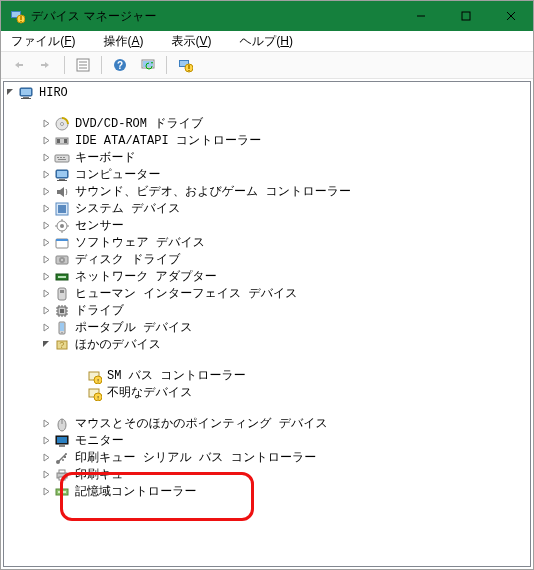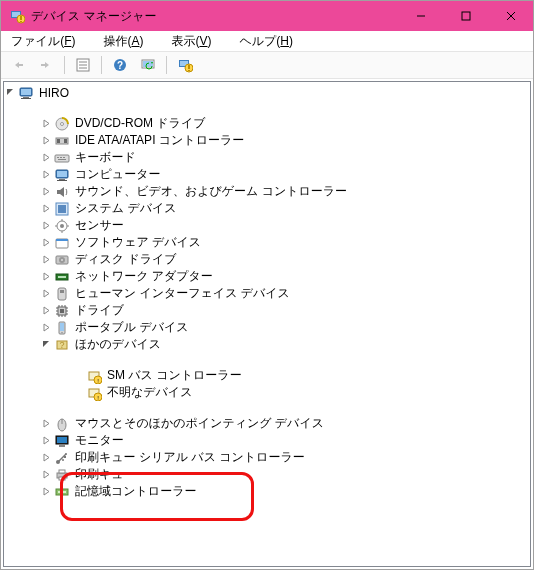--- a/index.html
+++ b/index.html
@@ -1,31 +1,31 @@
 <!DOCTYPE html>
 <html><head>
 <meta charset="utf-8">
 <style>
   html,body{margin:0;padding:0;font-family:"Meiryo UI","MS PGothic",sans-serif;font-size:12px;background:#fff;color:#000}
   .window{width:534px;height:570px;border:1px solid #a0a0a0;box-sizing:border-box;display:flex;flex-direction:column;background:#fff}
-  .titlebar{height:30px;display:flex;align-items:center;padding-left:8px;background:#ec4899}
+  .titlebar{height:30px;display:flex;align-items:center;padding-left:8px;background:#15803d}
   .title-icon{width:16px;height:16px;margin-right:6px;flex:0 0 16px;display:flex;align-items:center;justify-content:center}
   .title-text{flex:1;font-size:12px}
   .win-btns{display:flex;height:100%}
   .win-btn{width:45px;display:flex;align-items:center;justify-content:center;color:#333}
   .win-btn svg{width:10px;height:10px}
   .menubar{height:20px;display:flex;align-items:center;padding:0 4px;gap:16px;border-bottom:1px solid #e5e5e5}
   .menu-item{padding:1px 6px}
   .menu-item .ul{text-decoration:underline}
   .toolbar{height:26px;display:flex;align-items:center;padding:0 4px;gap:2px;border-bottom:1px solid #e5e5e5;background:#fafafa}
   .tb-btn{width:24px;height:22px;display:flex;align-items:center;justify-content:center;border:1px solid transparent}
   .tb-sep{width:1px;height:18px;background:#ccc;margin:0 3px}
   .disabled{opacity:.35}
   .client{flex:1;padding:2px;display:flex}
-  .tree-pane{flex:1;border:1px solid #828790;overflow:auto;background:#fff;padding:2px 0; position:relative;}
+  .tree-pane{flex:1;border:1px solid #828790;overflow:auto;background:#fff;padding:2px 0; position:relative;font-family:Liberation Mono, monospace;}
   .tree{margin:0;padding:0;list-style:none}
   .tree ul{margin:14px;padding:0 0 0 18px;list-style:none}
   .node{display:flex;align-items:center;height:17px;padding-left:4px;white-space:nowrap}
   .twisty{width:12px;height:12px;display:inline-flex;align-items:center;justify-content:center;margin-right:2px;color:#6d6d6d}
   .twisty svg{width:9px;height:9px}
   .dev-icon{width:16px;height:16px;margin-right:4px;flex:0 0 16px;display:inline-flex;align-items:center;justify-content:center}
   .label{padding:0 1px}
   .highlight-box{position:absolute;border:3px solid #e11;border-radius:12px;pointer-events:none}
   .root-child > .node{padding-left:0}
 </style>

